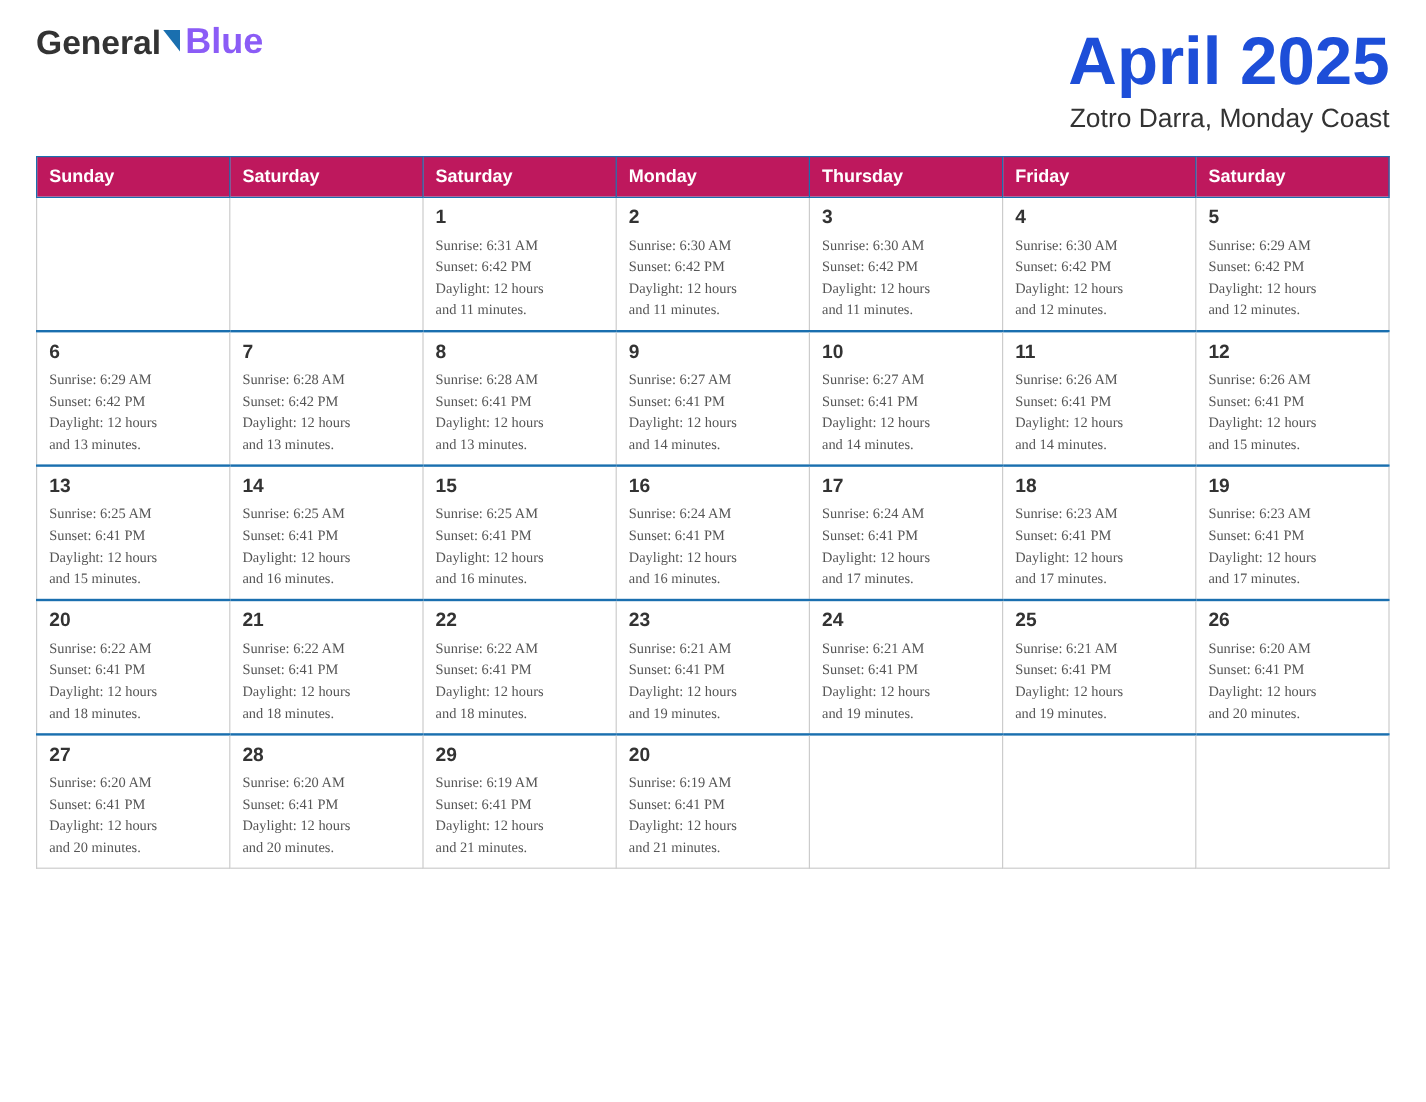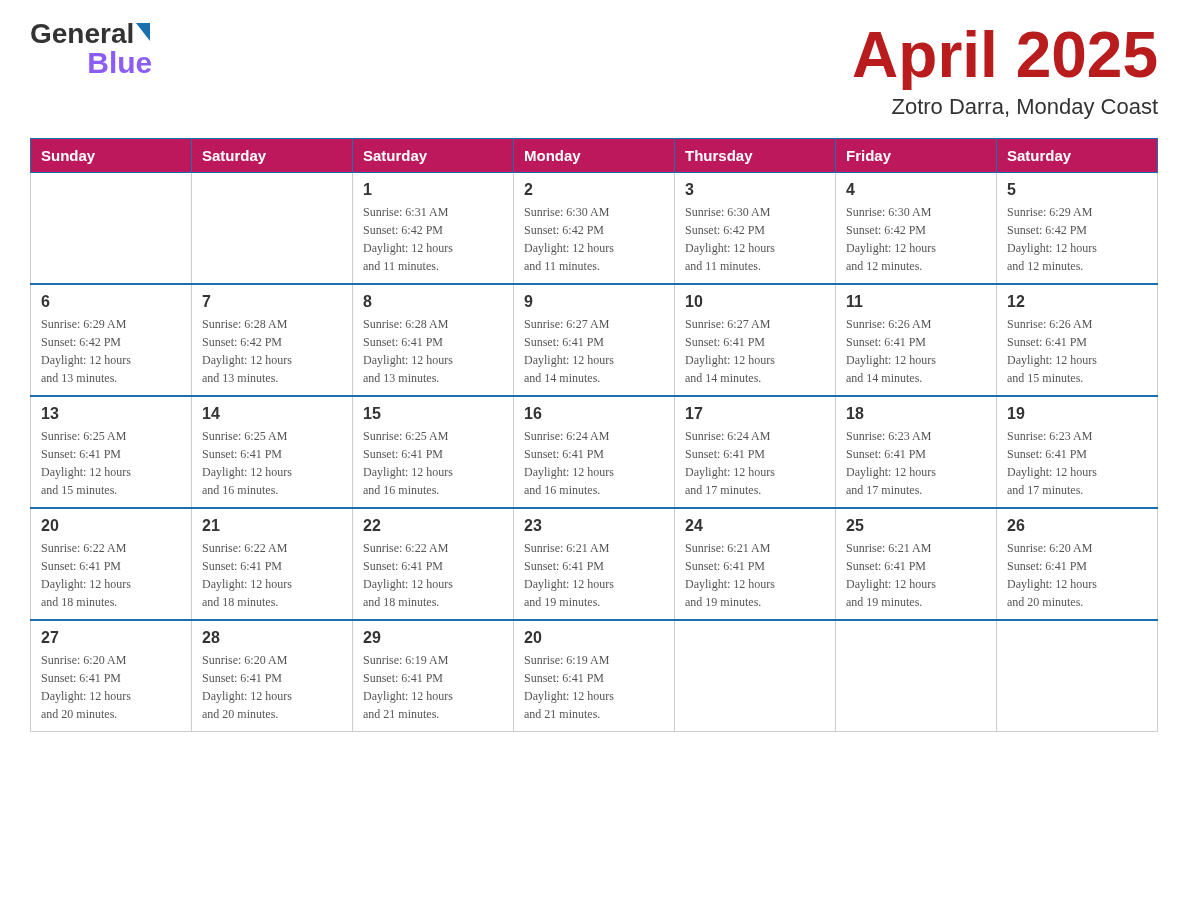--- a/index.html
+++ b/index.html
@@ -12,22 +12,22 @@
       padding: 20px 30px;
     }
     .header {
       display: flex;
       justify-content: space-between;
       align-items: flex-start;
       margin-bottom: 18px;
     }
     .logo {
       display: flex;
-      flex-direction: column;
-      align-items: flex-end;
+      flex-direction: row;
+      align-items: center;
     }
     .logo-text {
       display: flex;
       align-items: center;
       font-size: 28px;
       font-weight: bold;
       color: #333;
       line-height: 1;
     }
     .logo-triangle {
@@ -47,23 +47,23 @@
       font-size: 30px;
       font-weight: bold;
       color: #8b5cf6;
       margin-top: -2px;
       margin-left: 2px;
     }
     .title-block {
       text-align: right;
     }
     .title-main {
-      font-size: 64px;
-      font-weight: bold;
-      color: #b91c1c;
+      font-size: 56px;
+      font-weight: bold;
+      color: #1d4ed8;
       line-height: 1.1;
     }
     .title-sub {
       font-size: 22px;
       color: #333;
       margin-top: 4px;
     }
     .calendar {
       width: 100%;
       border-collapse: collapse;

